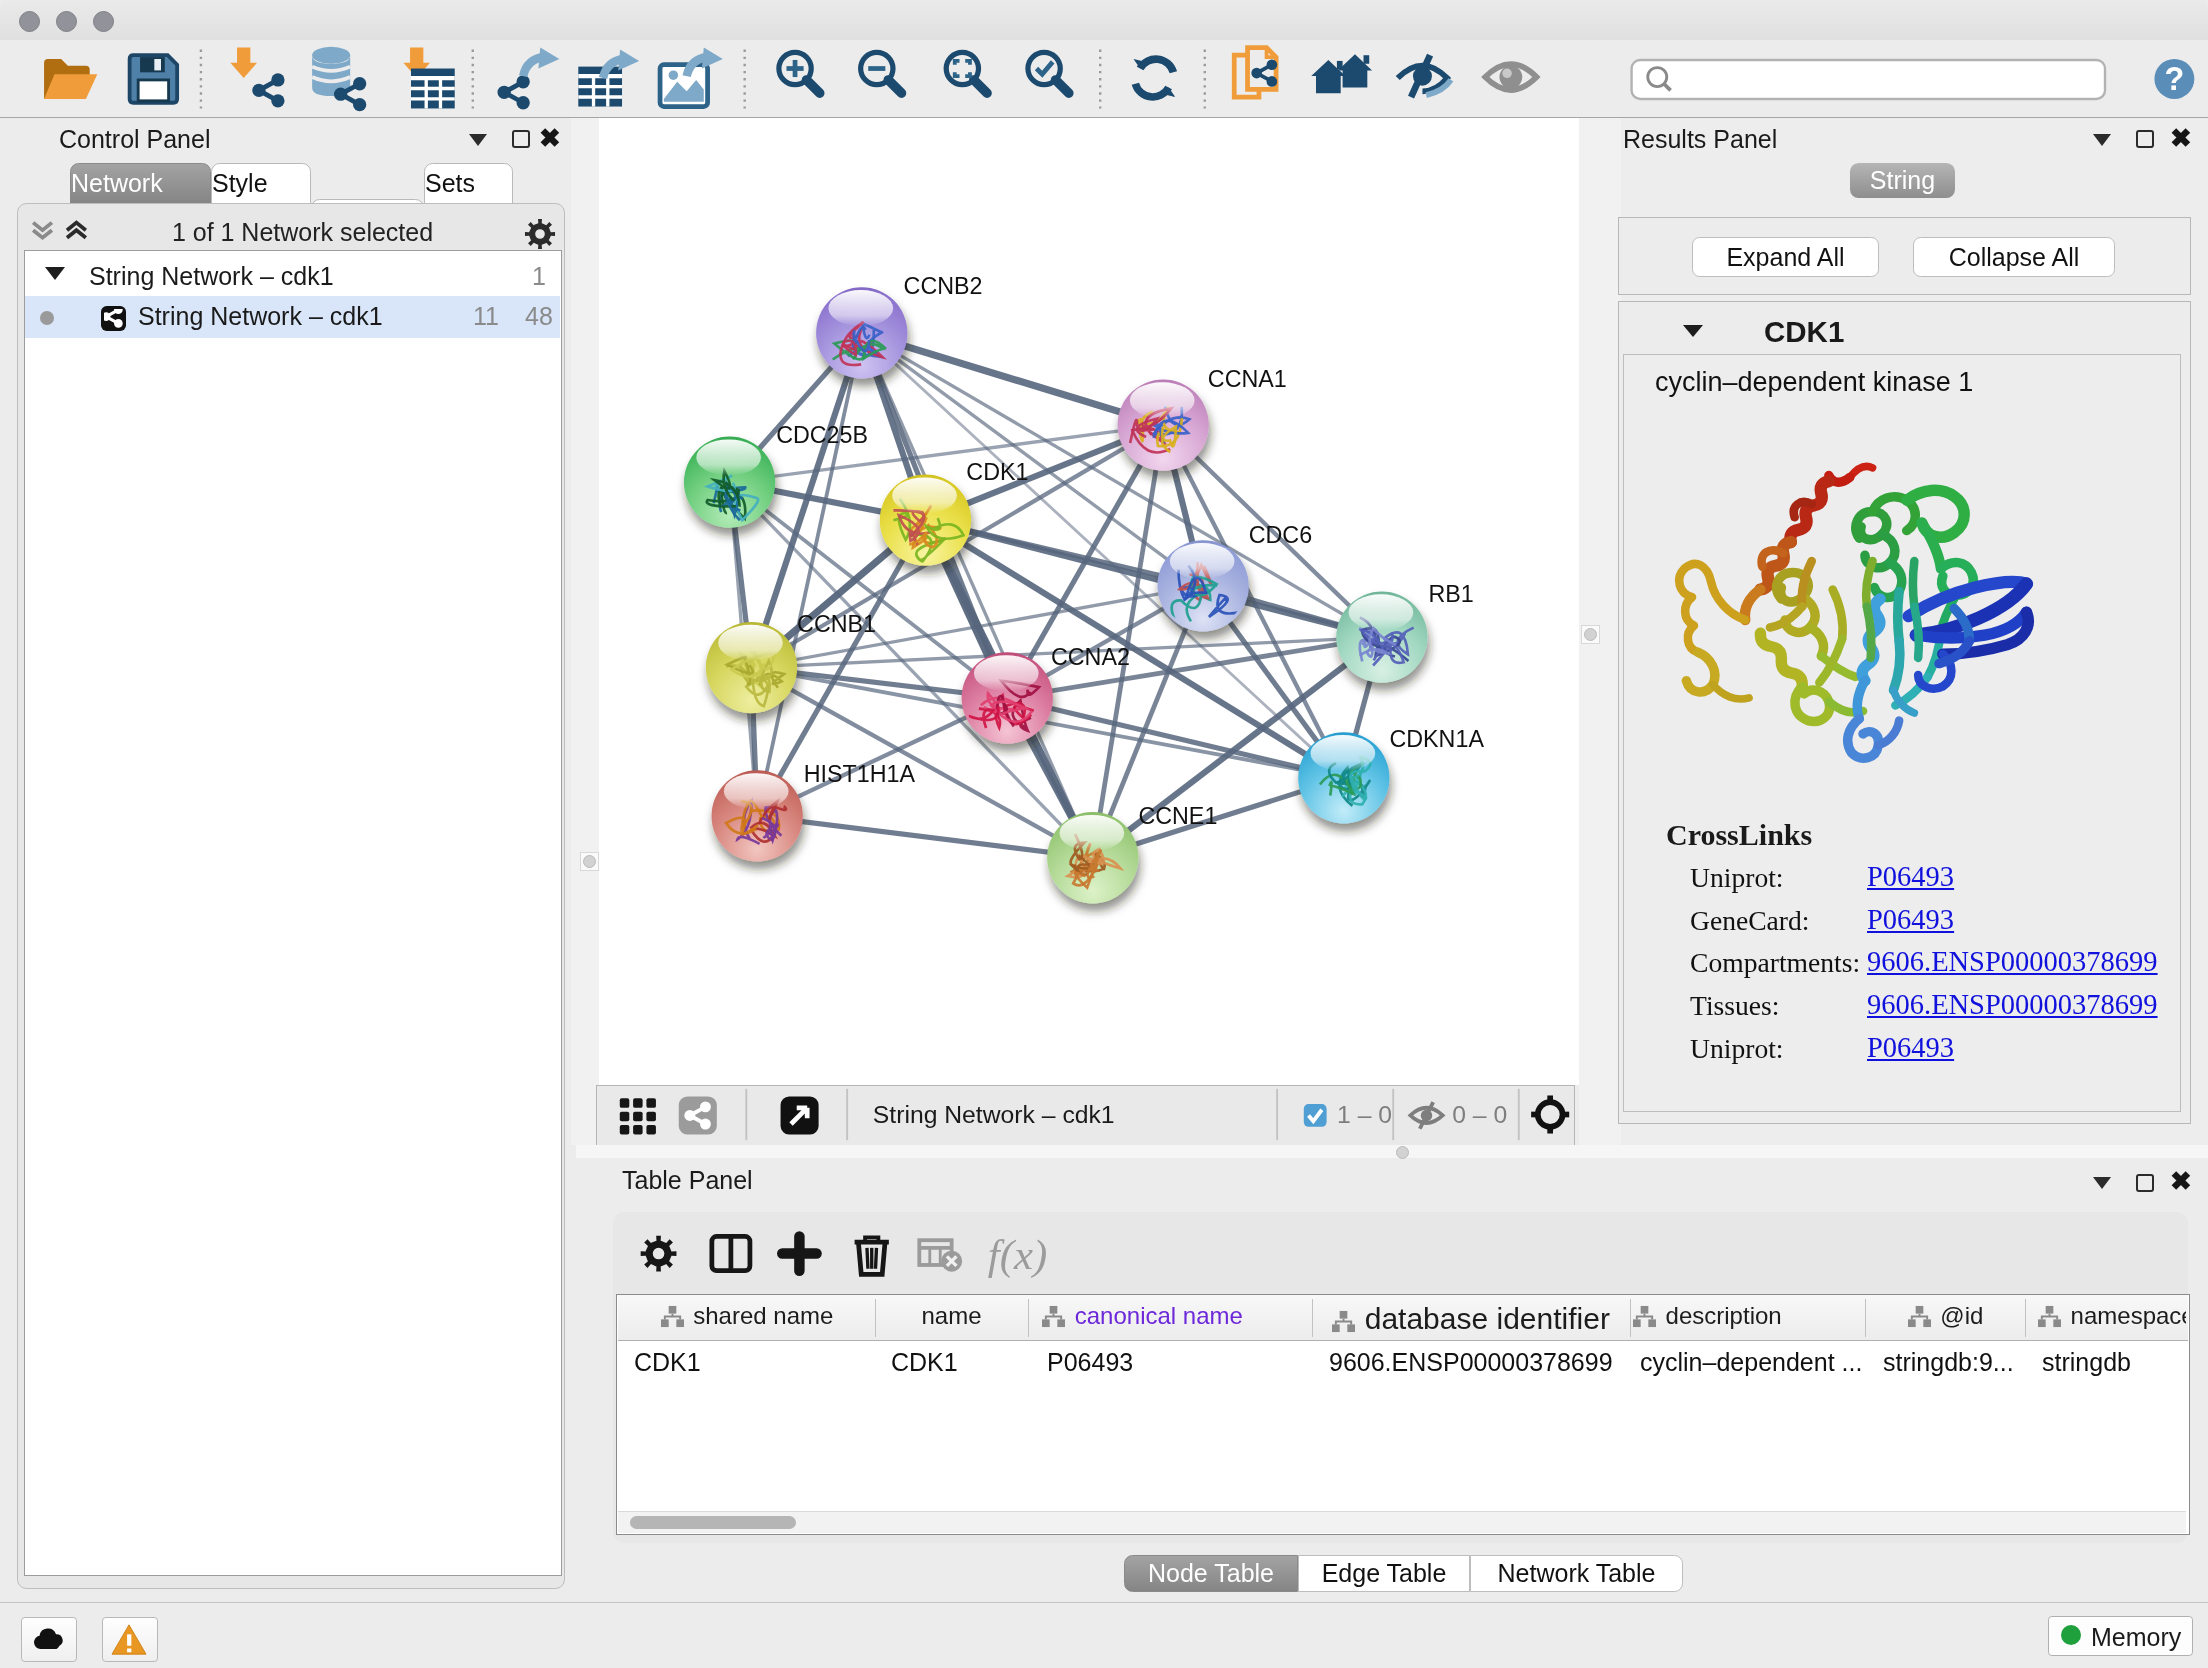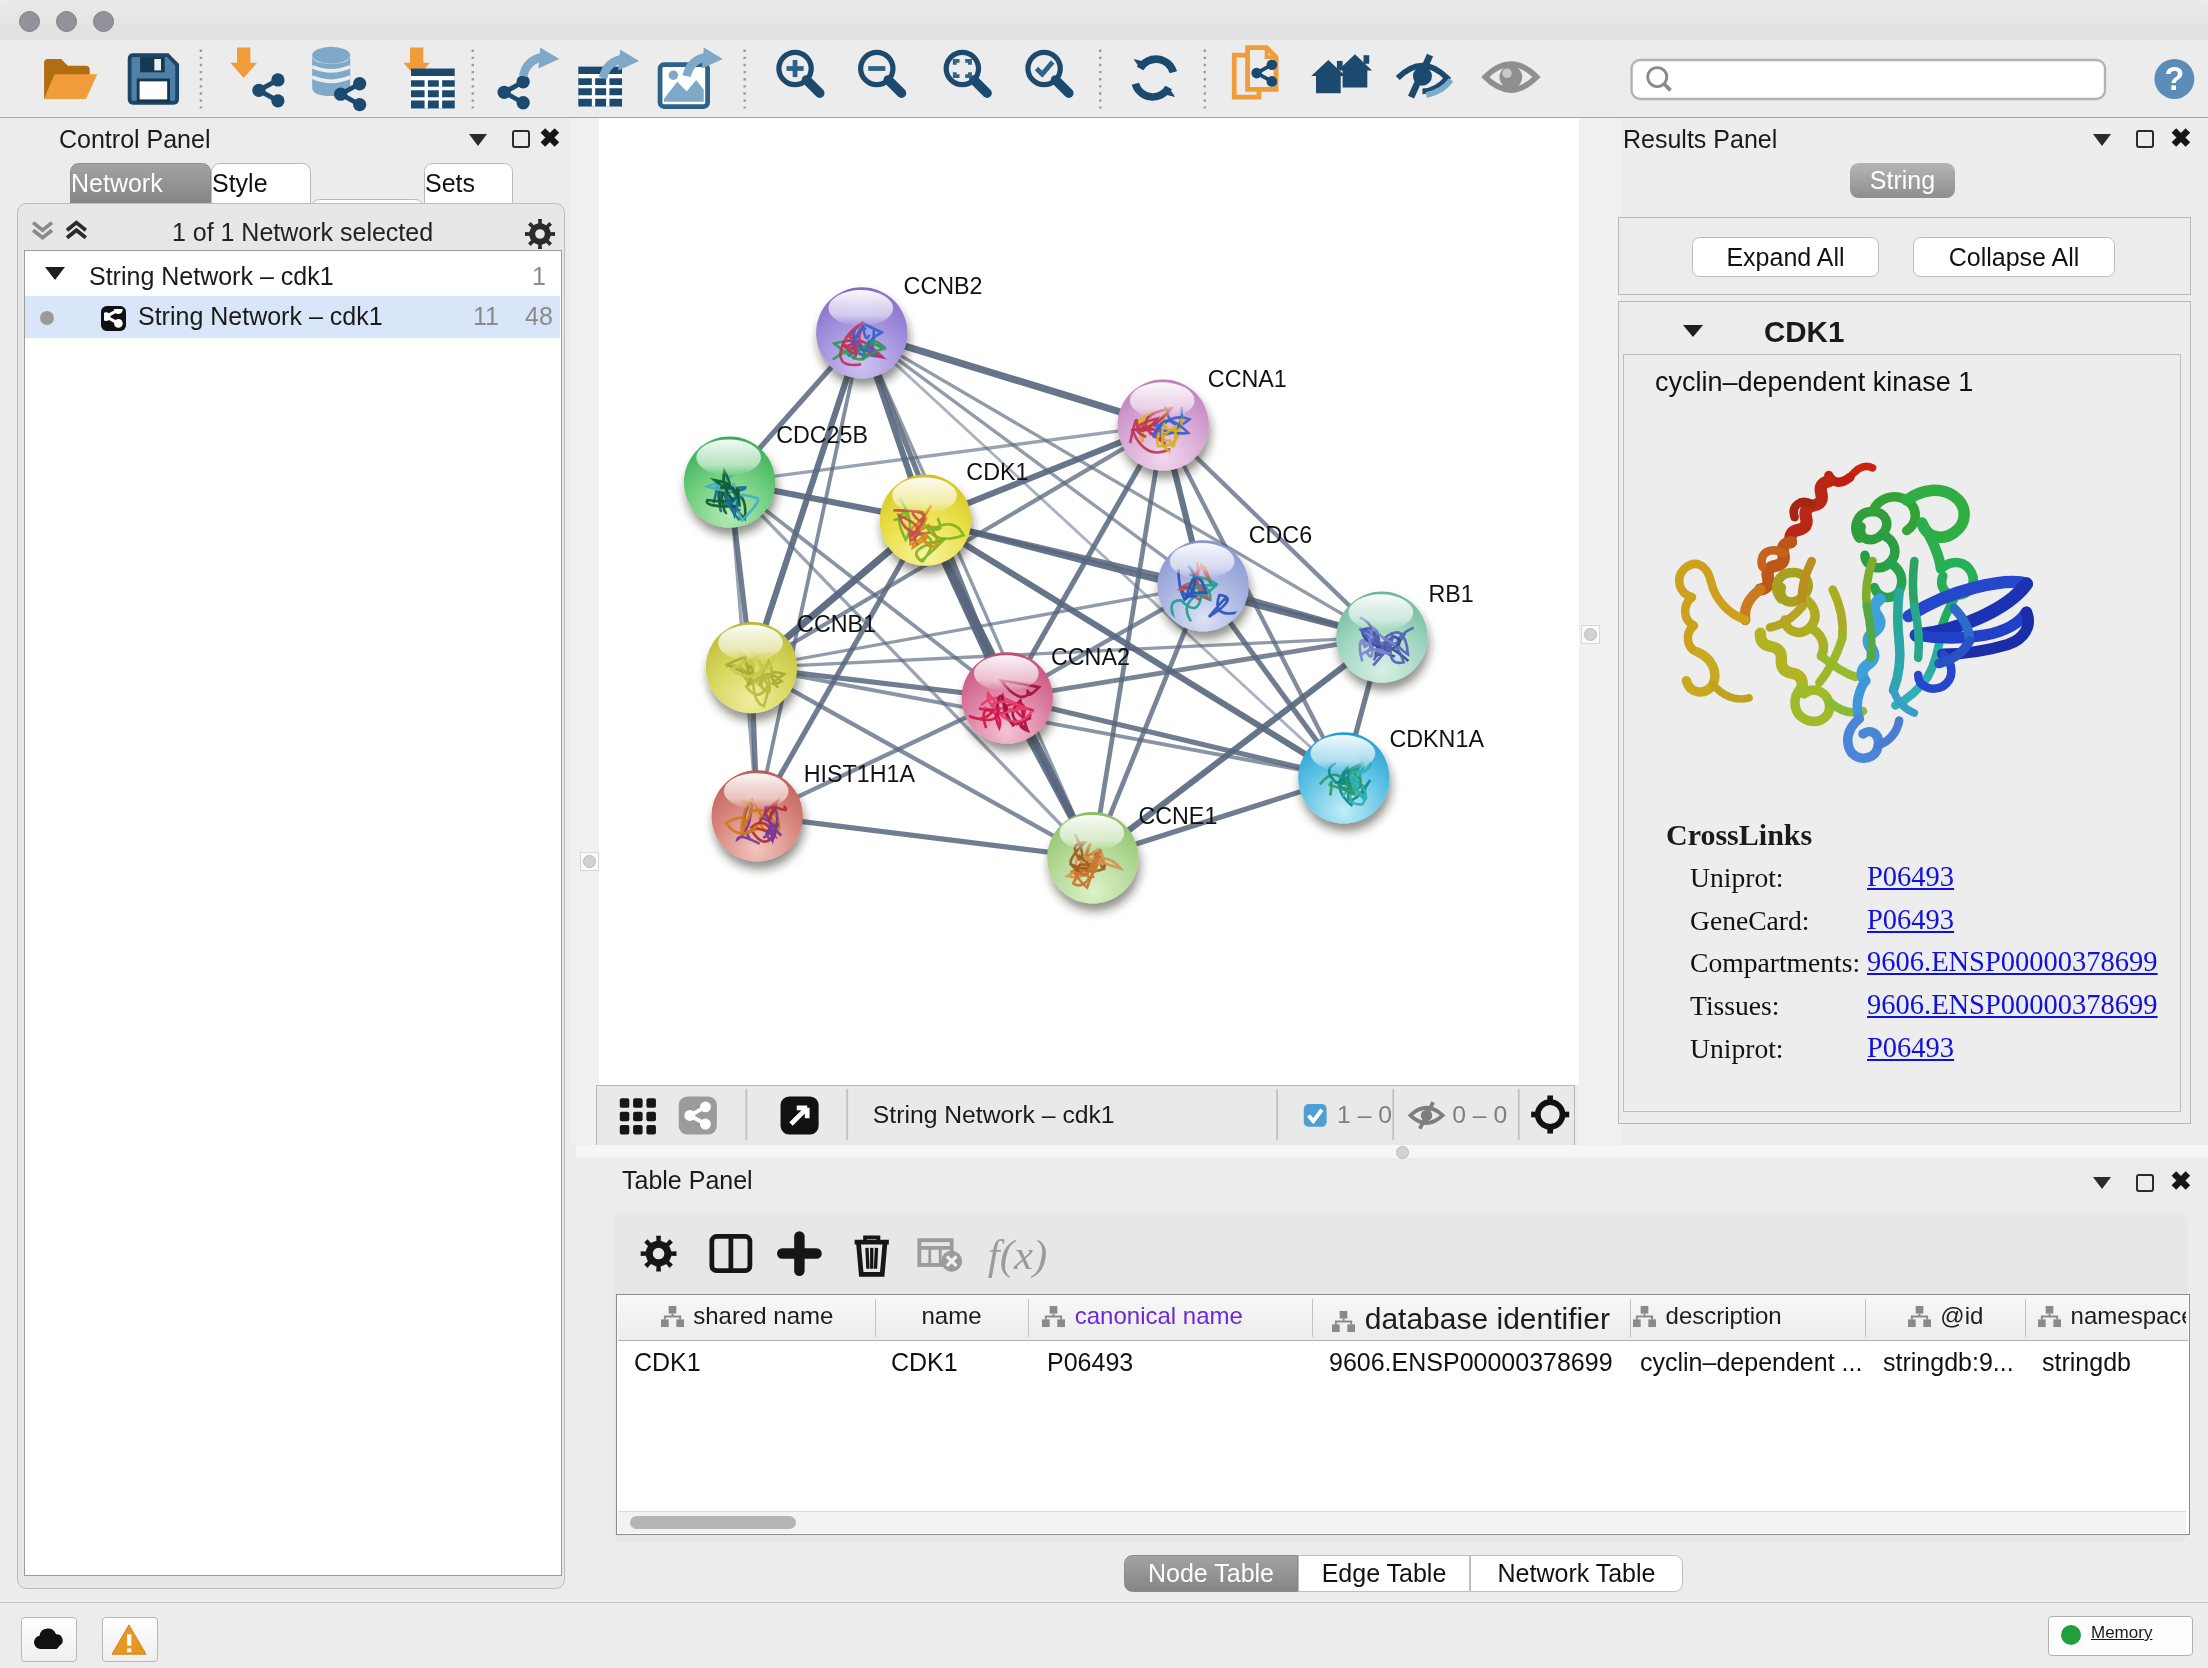--- a/index.html
+++ b/index.html
@@ -783,14 +783,14 @@
       <path fill="#111" d="M10,22 a7,7 0 0 1 -1,-13.9 a9,9 0 0 1 17.4,-1.6 a6.5,6.5 0 0 1 3.6,12.2 a6,6 0 0 1 -3,3.3 Z"></path>
     </svg>
 <div class="abs" style="left:102px;top:1617px;width:54px;height:43px;background:linear-gradient(#fefefe,#efefef);border:1.9px solid #b8b8b8;border-radius:3.8px;"></div>
 <svg class="abs" style="left:110px;top:1623px;" width="38" height="34" viewBox="0 0 40 36">
       <path d="M20,2 L38,33 L2,33 Z" fill="#e89722" stroke="#d07f10" stroke-width="1"></path>
       <rect x="18" y="12" width="4.5" height="12" fill="#fff"></rect>
       <rect x="18" y="27" width="4.5" height="4" fill="#fff"></rect>
     </svg>
 <div class="abs" style="left:2048px;top:1616px;width:143px;height:38px;background:#fdfdfd;border:1.9px solid #b0b0b0;border-radius:3.8px;"></div>
 <div class="abs" style="left:2061px;top:1625px;width:20px;height:20px;border-radius:50%;background:#1fa03c;"></div>
-<div class="abs" style="left:2091px;top:1623px;font-size:17px;text-decoration:underline;">Memory</div>
+<div class="abs" style="left:2091px;top:1623px;font-size:25px;">Memory</div>
 </div>
 
 </body></html>

